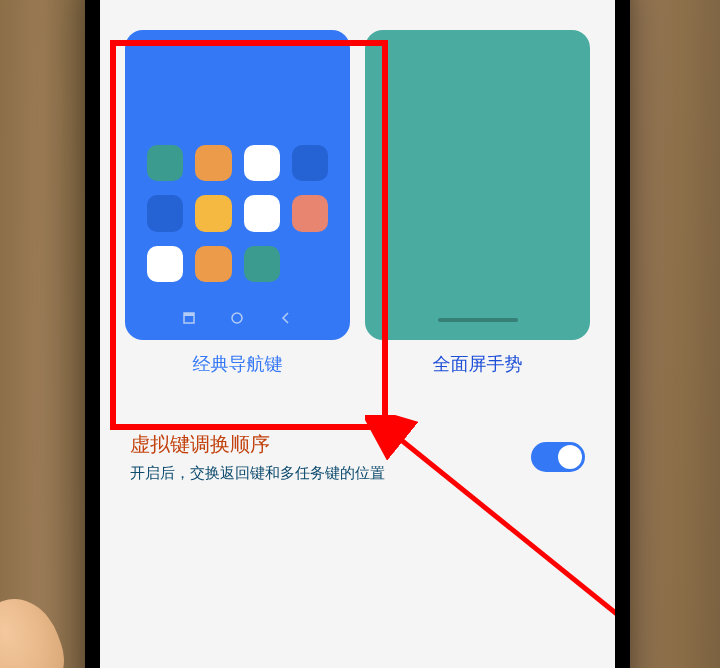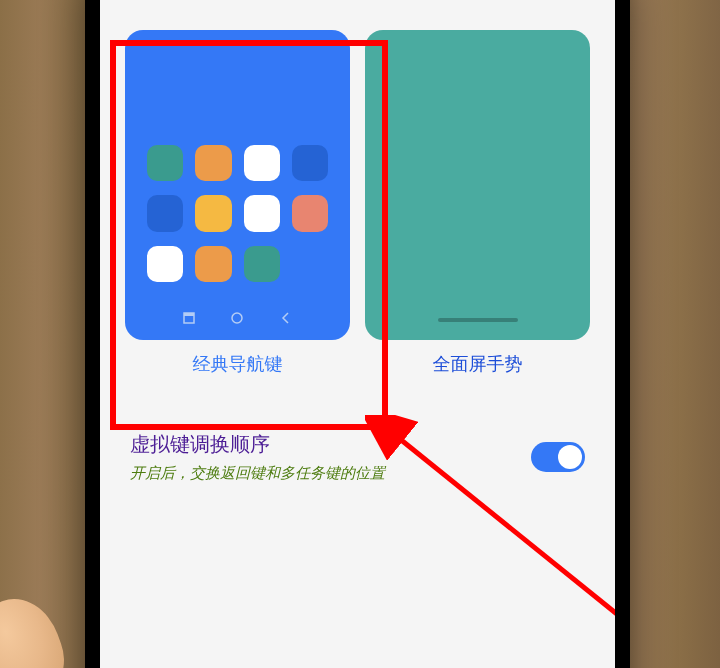--- a/index.html
+++ b/index.html
@@ -147,28 +147,27 @@
       display: flex;
       align-items: center;
       justify-content: space-between;
       padding: 20px 30px;
     }
     .setting-text {
       flex: 1;
     }
     .setting-title {
       font-size: 20px;
-      color: #4c1d95;
+      color: #c2410c;
       font-weight: 500;
       margin-bottom: 6px;
     }
     .setting-desc {
       font-size: 15px;
-      color: #4d7c0f;
-      font-style: italic;
+      color: #0c4a6e;
     }
     .toggle {
       width: 54px;
       height: 30px;
       background: #3478f6;
       border-radius: 15px;
       position: relative;
     }
     .toggle-knob {
       position: absolute;

